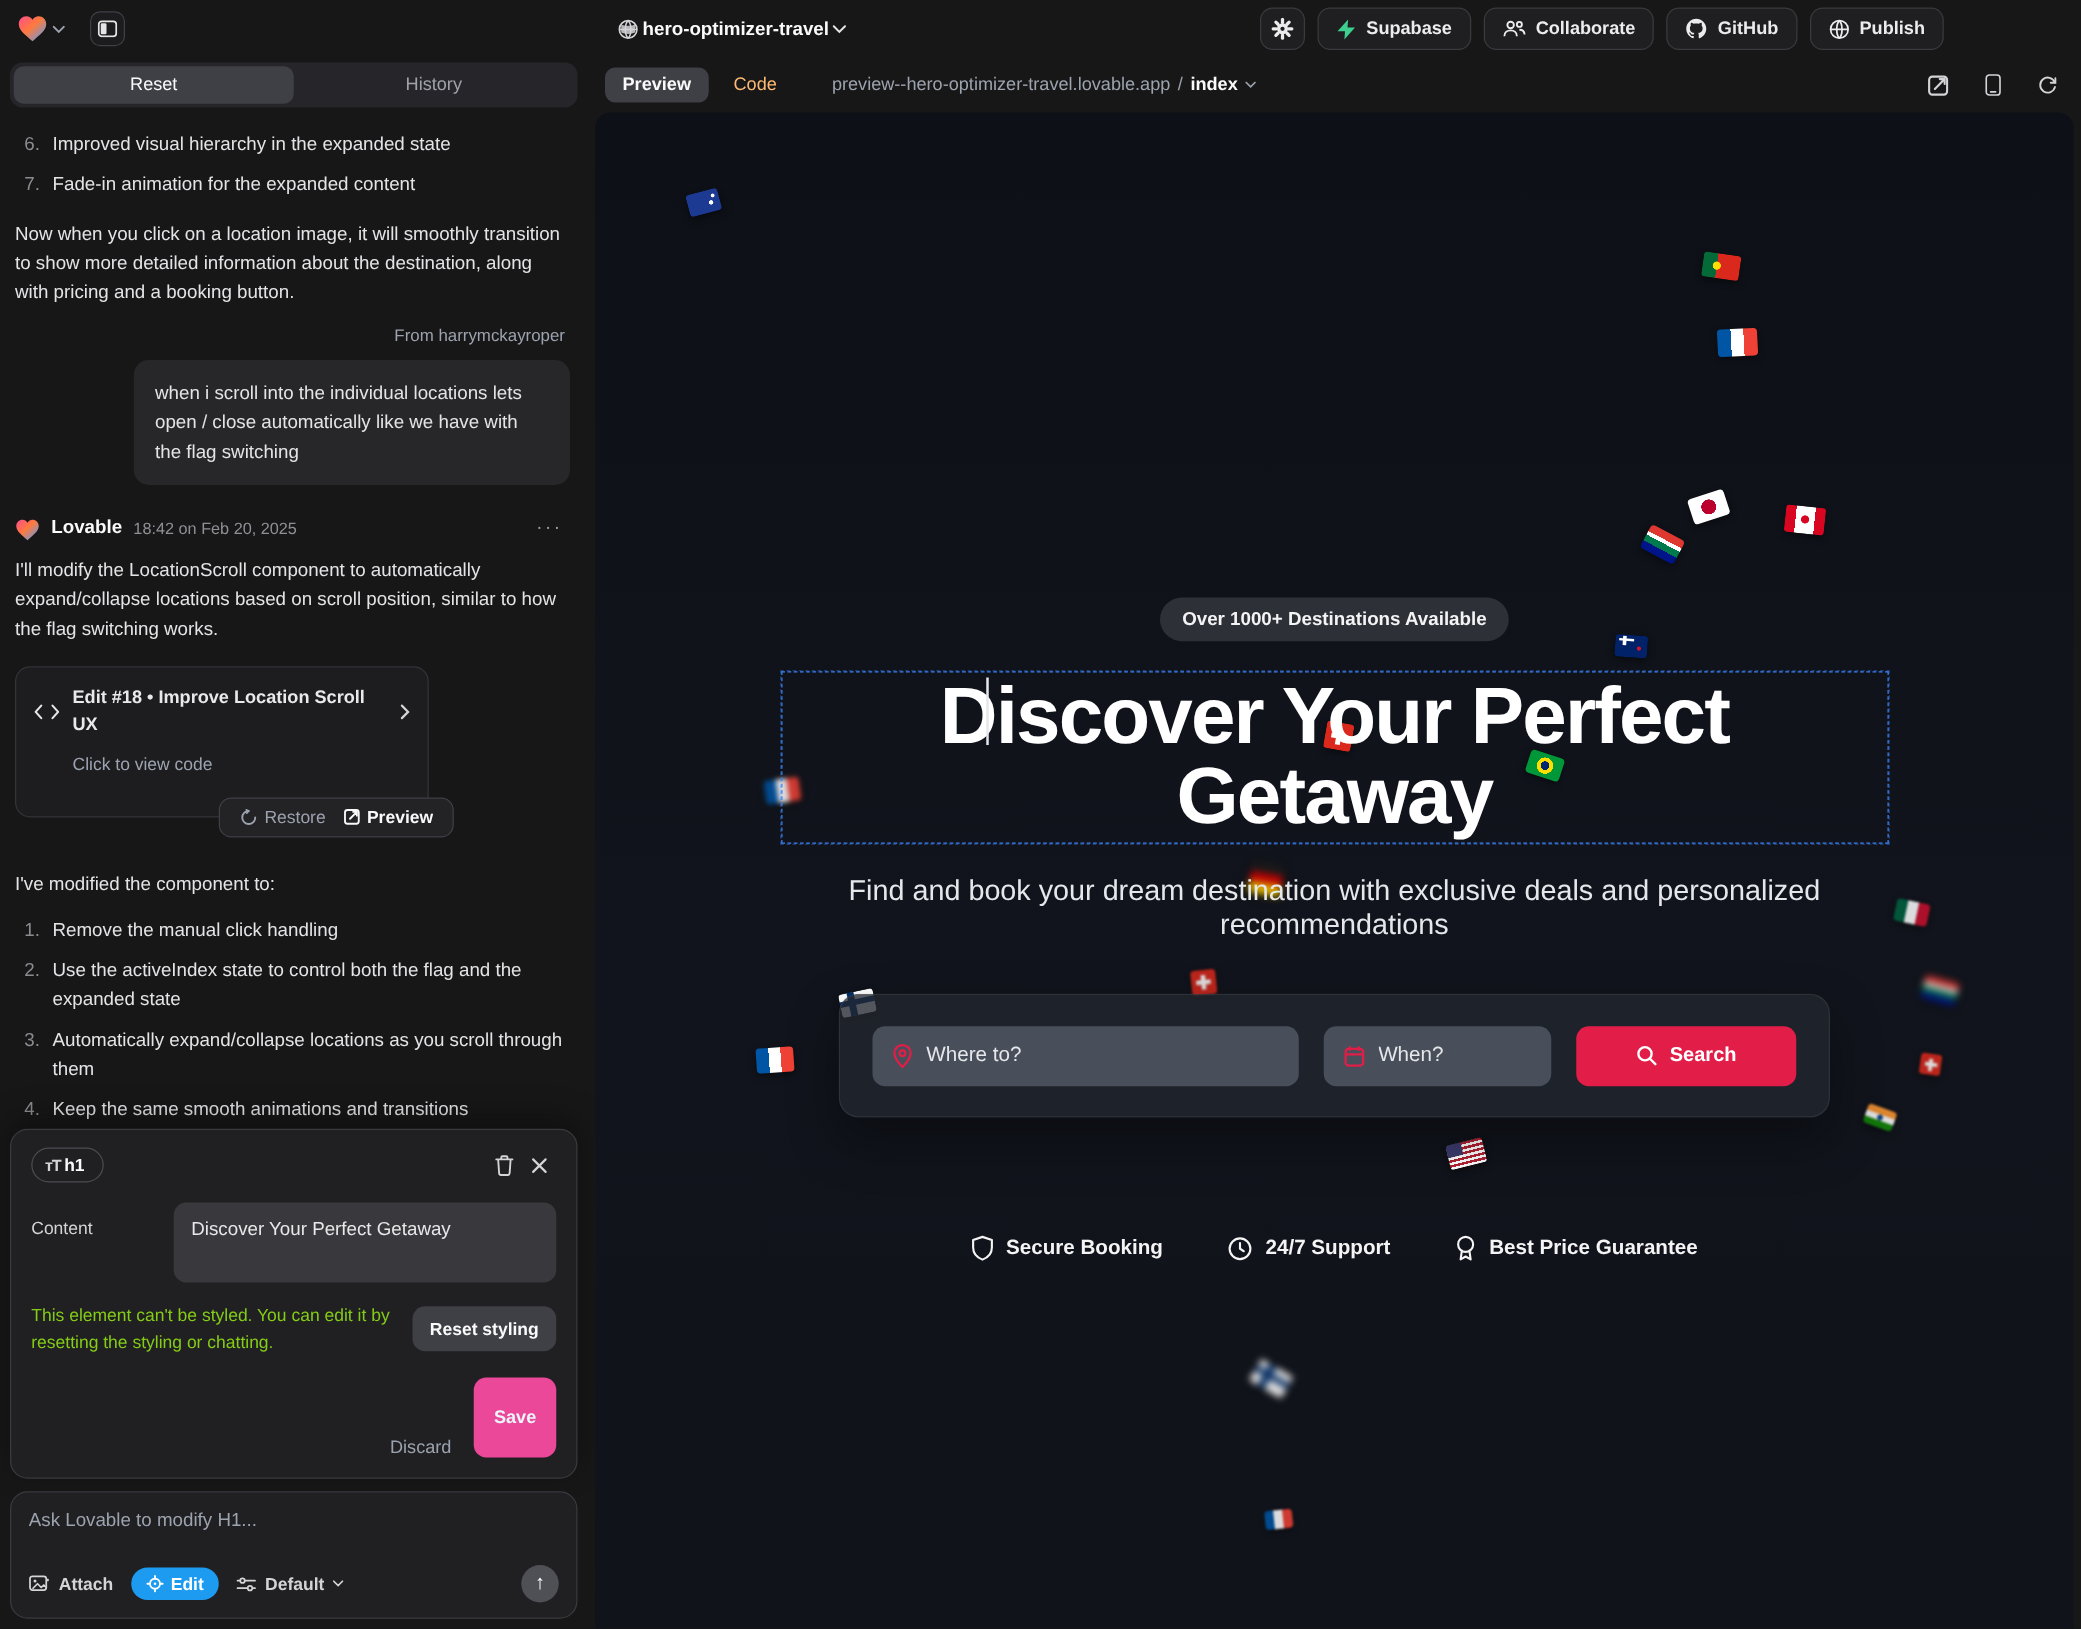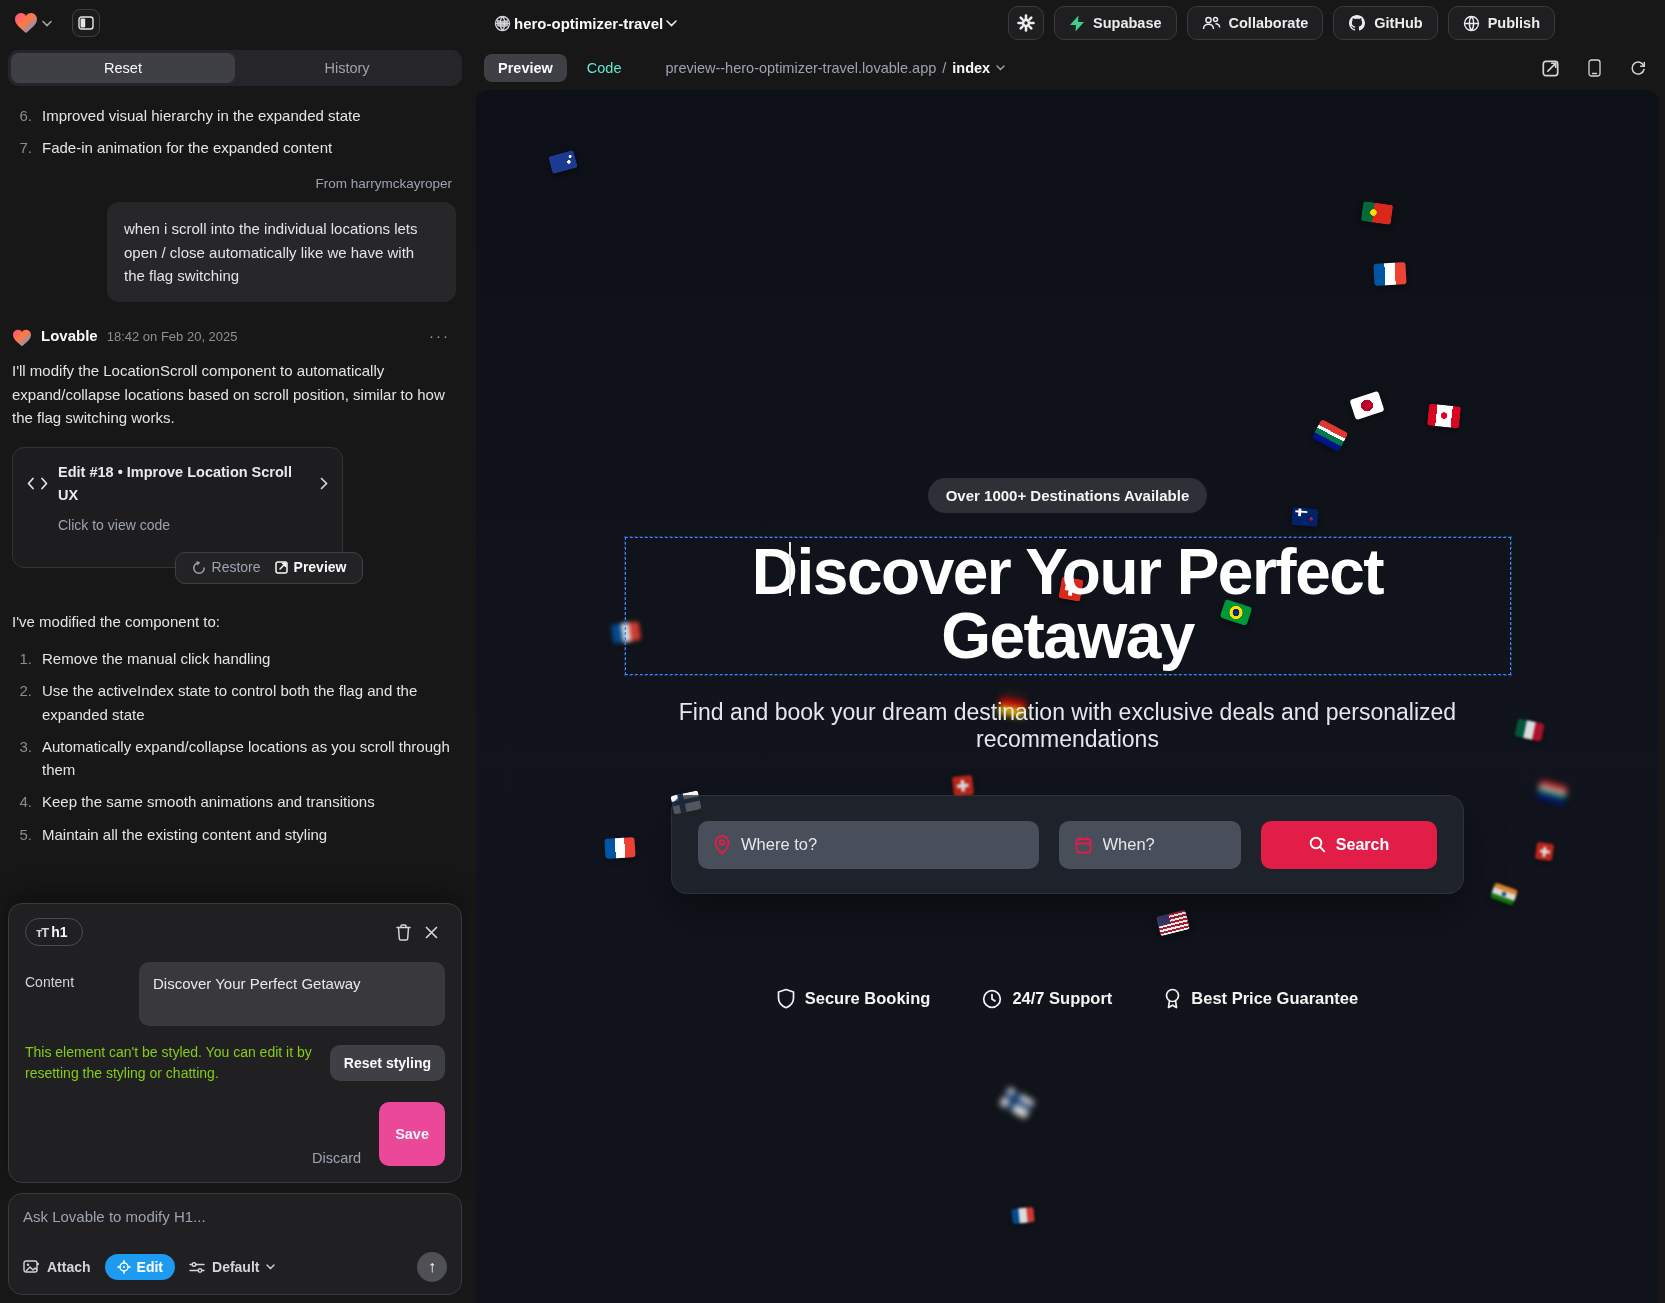--- a/index.html
+++ b/index.html
@@ -84,21 +84,21 @@
   .composer-input::placeholder { color:#9ca3af; }
   .composer-row { display:flex; align-items:center; gap:14px; margin-top:26px; }
   .comp-btn { display:flex; align-items:center; gap:7px; color:#d4d4d8; font-size:14px; font-weight:600; cursor:pointer; }
   .edit-pill { display:flex; align-items:center; gap:6px; background:#1d9bf0; color:#fff; font-size:14px; font-weight:700;
     border-radius:999px; padding:5px 12px; cursor:pointer; }
   .send-btn { margin-left:auto; width:30px; height:30px; border-radius:50%; background:#4f4f56; color:#fff;
     display:flex; align-items:center; justify-content:center; font-size:16px; cursor:pointer; }
 
   
   .preview-toolbar { height:44px; display:flex; align-items:center; padding:0 16px 0 14px; gap:6px; }
-  .ptab { padding:6px 14px; border-radius:8px; font-size:14.5px; color:#5eead4; cursor:pointer; }
+  .ptab { padding:6px 14px; border-radius:8px; font-size:14.5px; color:#fdba74; cursor:pointer; }
   .ptab.active { background:#3f3f46; color:#fafafa; font-weight:600; }
   .url-group { display:flex; align-items:center; gap:6px; margin-left:24px; font-size:14.5px; color:#9ca3af; }
   .url-page { color:#fafafa; font-weight:600; }
   .toolbar-spacer { flex:1; }
   .toolbar-icons { display:flex; align-items:center; gap:22px; color:#d4d4d8; }
   .toolbar-icons .icon-btn { width:22px; height:22px; }
 
   
   .viewport { flex:1; margin:0 6px; border-radius:12px 12px 0 0; position:relative; overflow:hidden;
     background:linear-gradient(180deg,#0d1016 0%, #11141c 55%, #10131a 100%); }
@@ -249,20 +249,21 @@
         <div class="olist-row">
           <span class="olist-num">6.</span>
           <span>Improved visual hierarchy in the expanded state</span>
         </div>
         <div class="olist-row">
           <span class="olist-num">7.</span>
           <span>Fade-in animation for the expanded content</span>
         </div>
       </div>
 
+      <div class="para">Now when you click on a location image, it will smoothly transition to show more detailed information about the destination, along with pricing and a booking button.</div>
 
       <div class="from-label">From harrymckayroper</div>
       <div class="user-bubble">when i scroll into the individual locations lets open / close automatically like we have with the flag switching</div>
 
       <div class="agent-row">
         <span>
           <svg width="20" height="18" viewBox="0 0 24 22">
               <path d="M12 21 C7 16.5 1 12.5 1 7.2 C1 3.6 3.8 1 7.1 1 C9.2 1 11 2.1 12 3.8 C13 2.1 14.8 1 16.9 1 C20.2 1 23 3.6 23 7.2 C23 12.5 17 16.5 12 21 Z" fill="url(#hg)"></path>
             </svg>
         </span>

